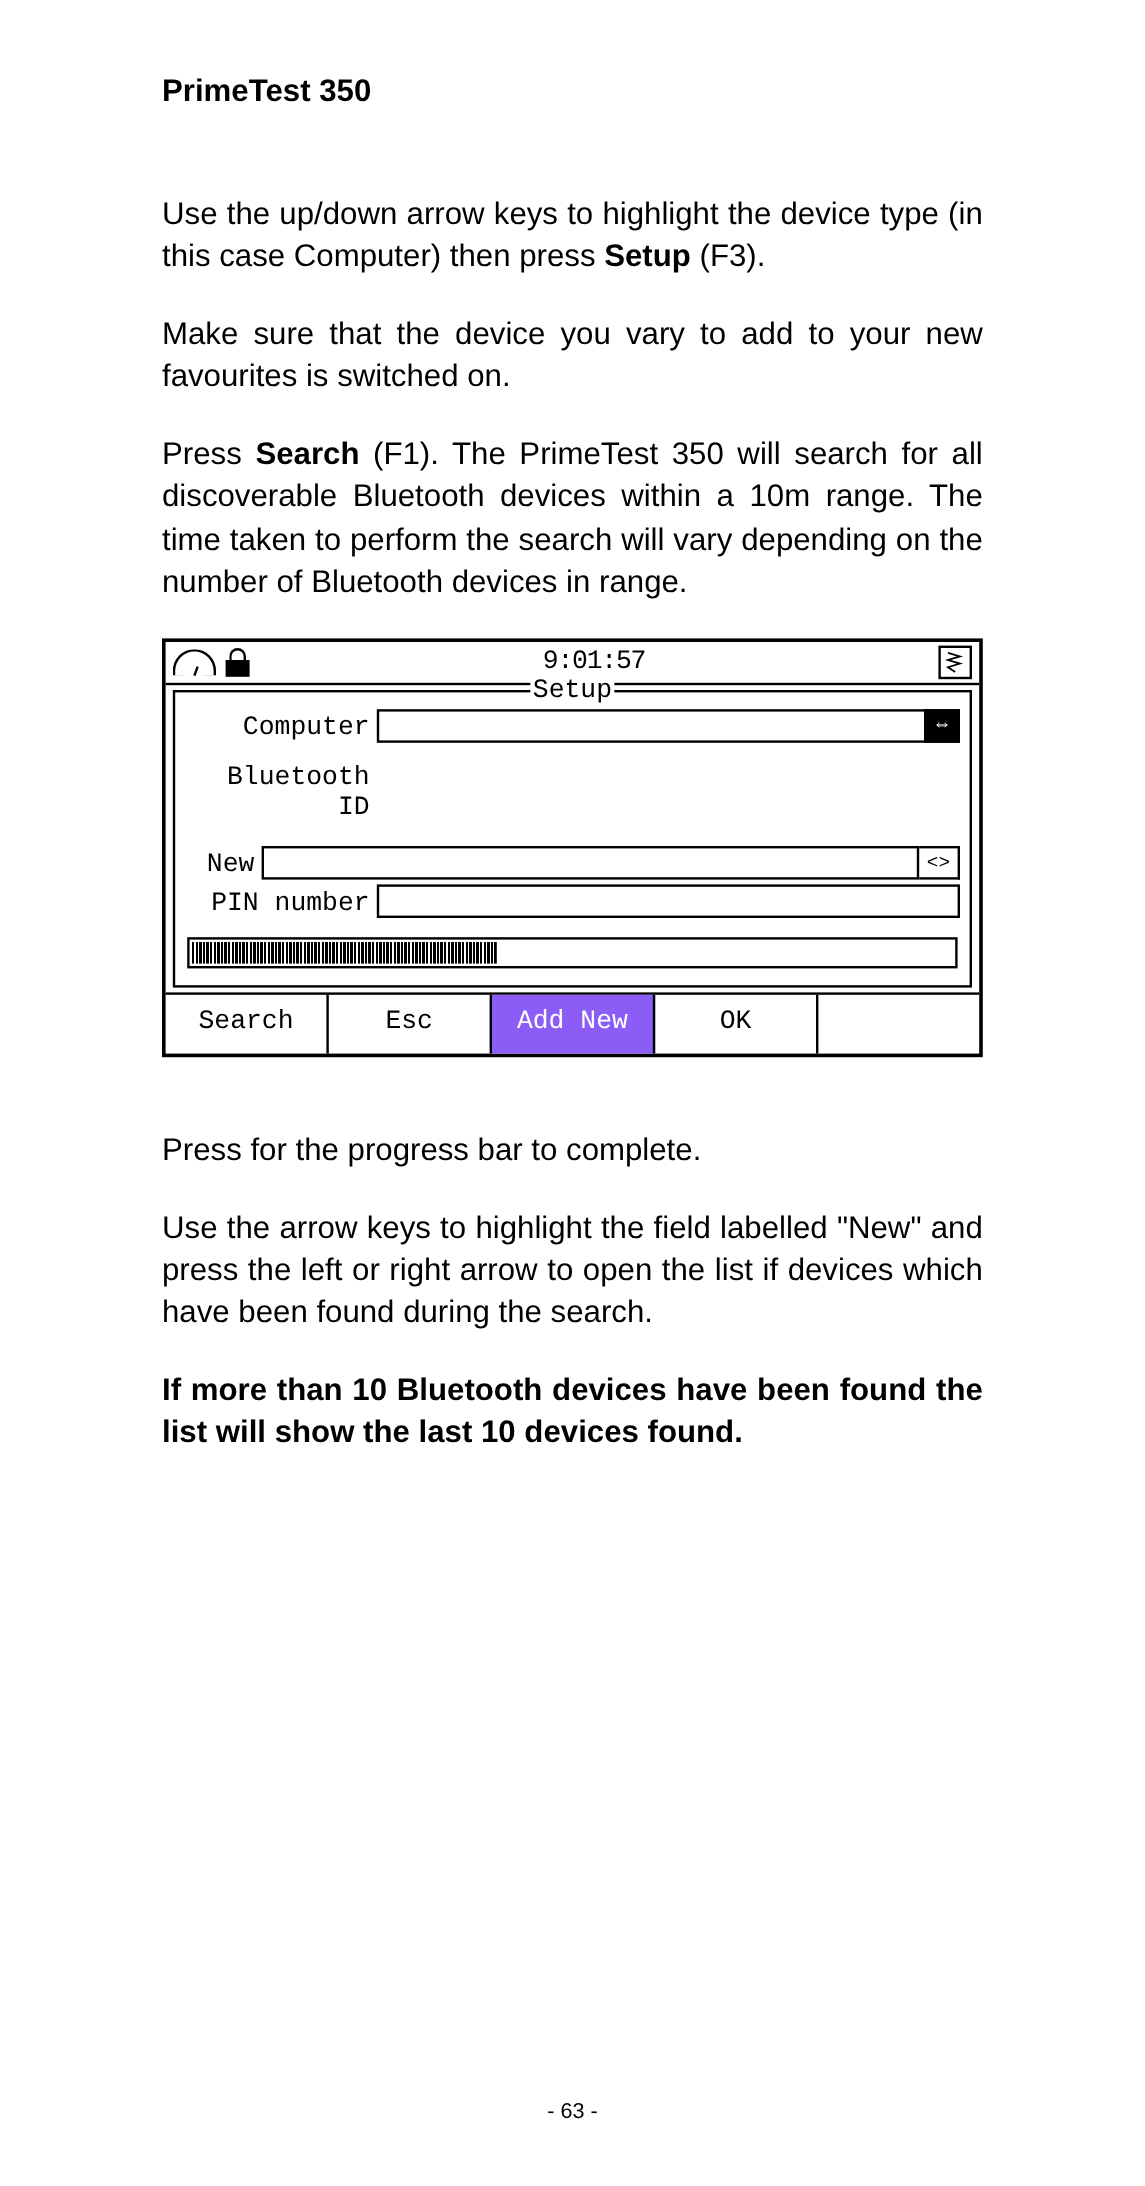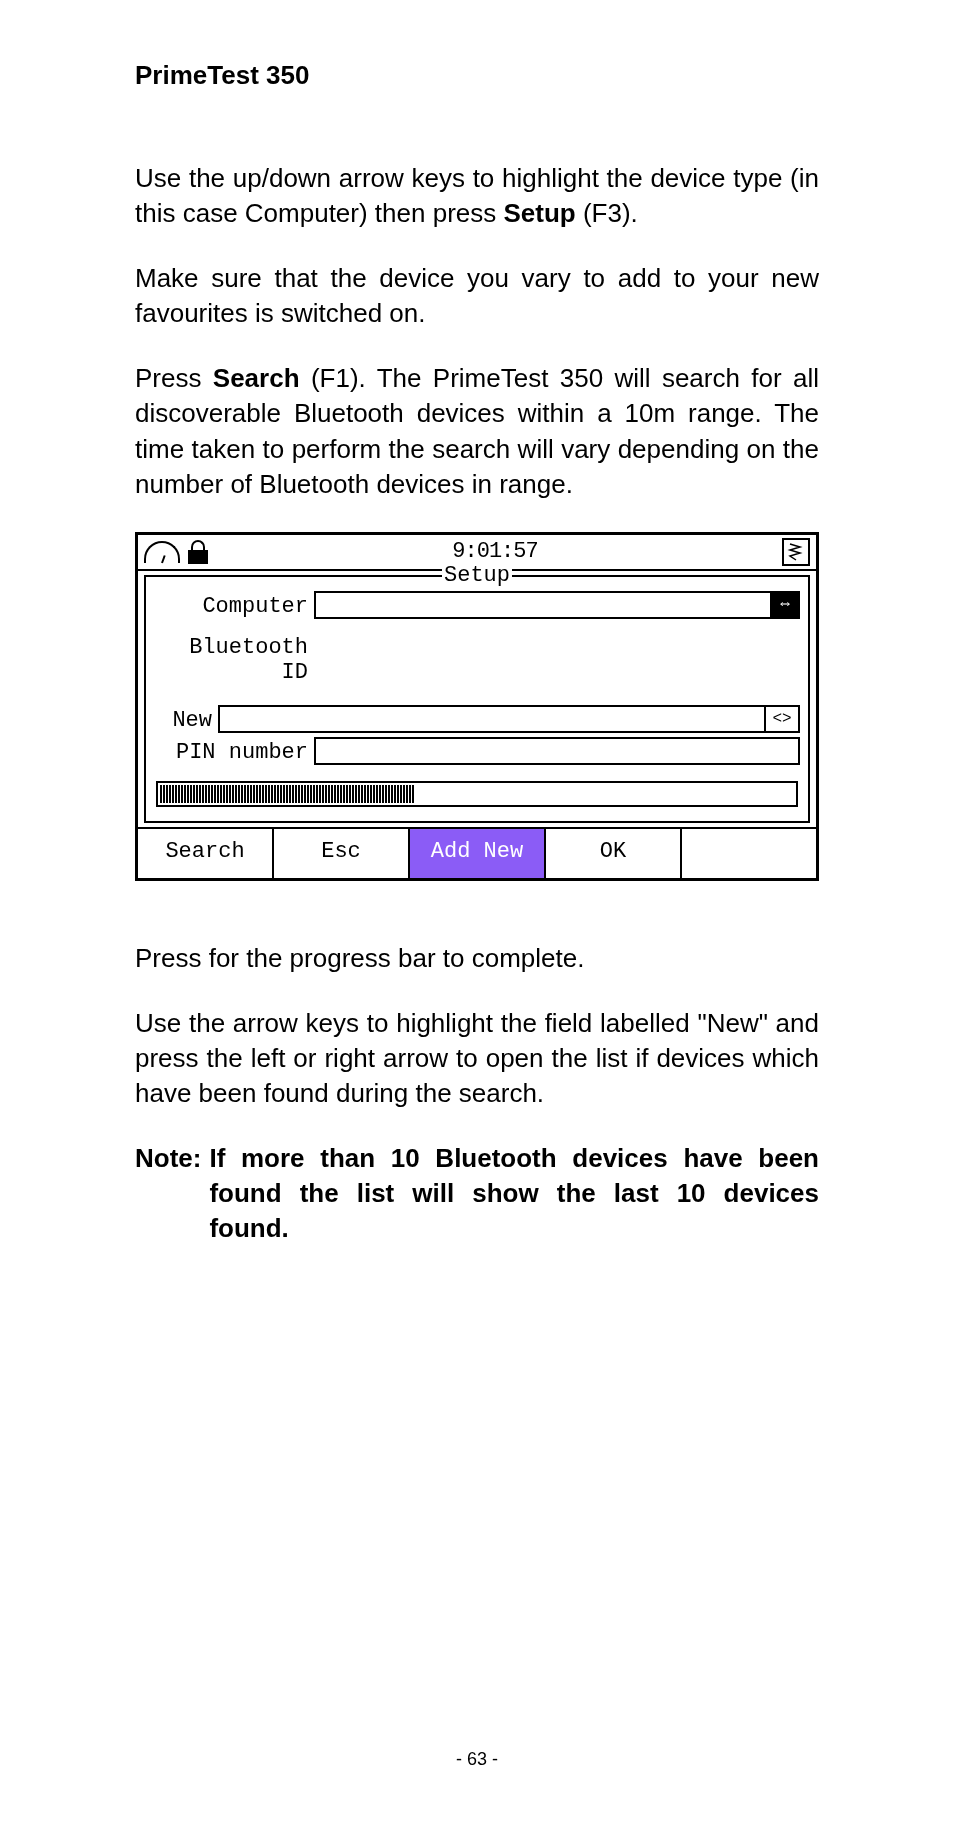--- a/index.html
+++ b/index.html
@@ -301,17 +301,16 @@
       <div class="softkey"></div>
     </div>
   </div>
 </div>
 
 <p class="para">Press for the progress bar to complete.</p>
 
 <p class="para">Use the arrow keys to highlight the field labelled "New" and press the left or right arrow to open the list if devices which have been found during the search.</p>
 
 <div class="note-block">
-  <span class="note-label">Note:</span>
   <span class="note-text">If more than 10 Bluetooth devices have been found the list will show the last 10 devices found.</span>
 </div>
 
 <div class="page-num">- 63 -</div>
 
 </body></html>

